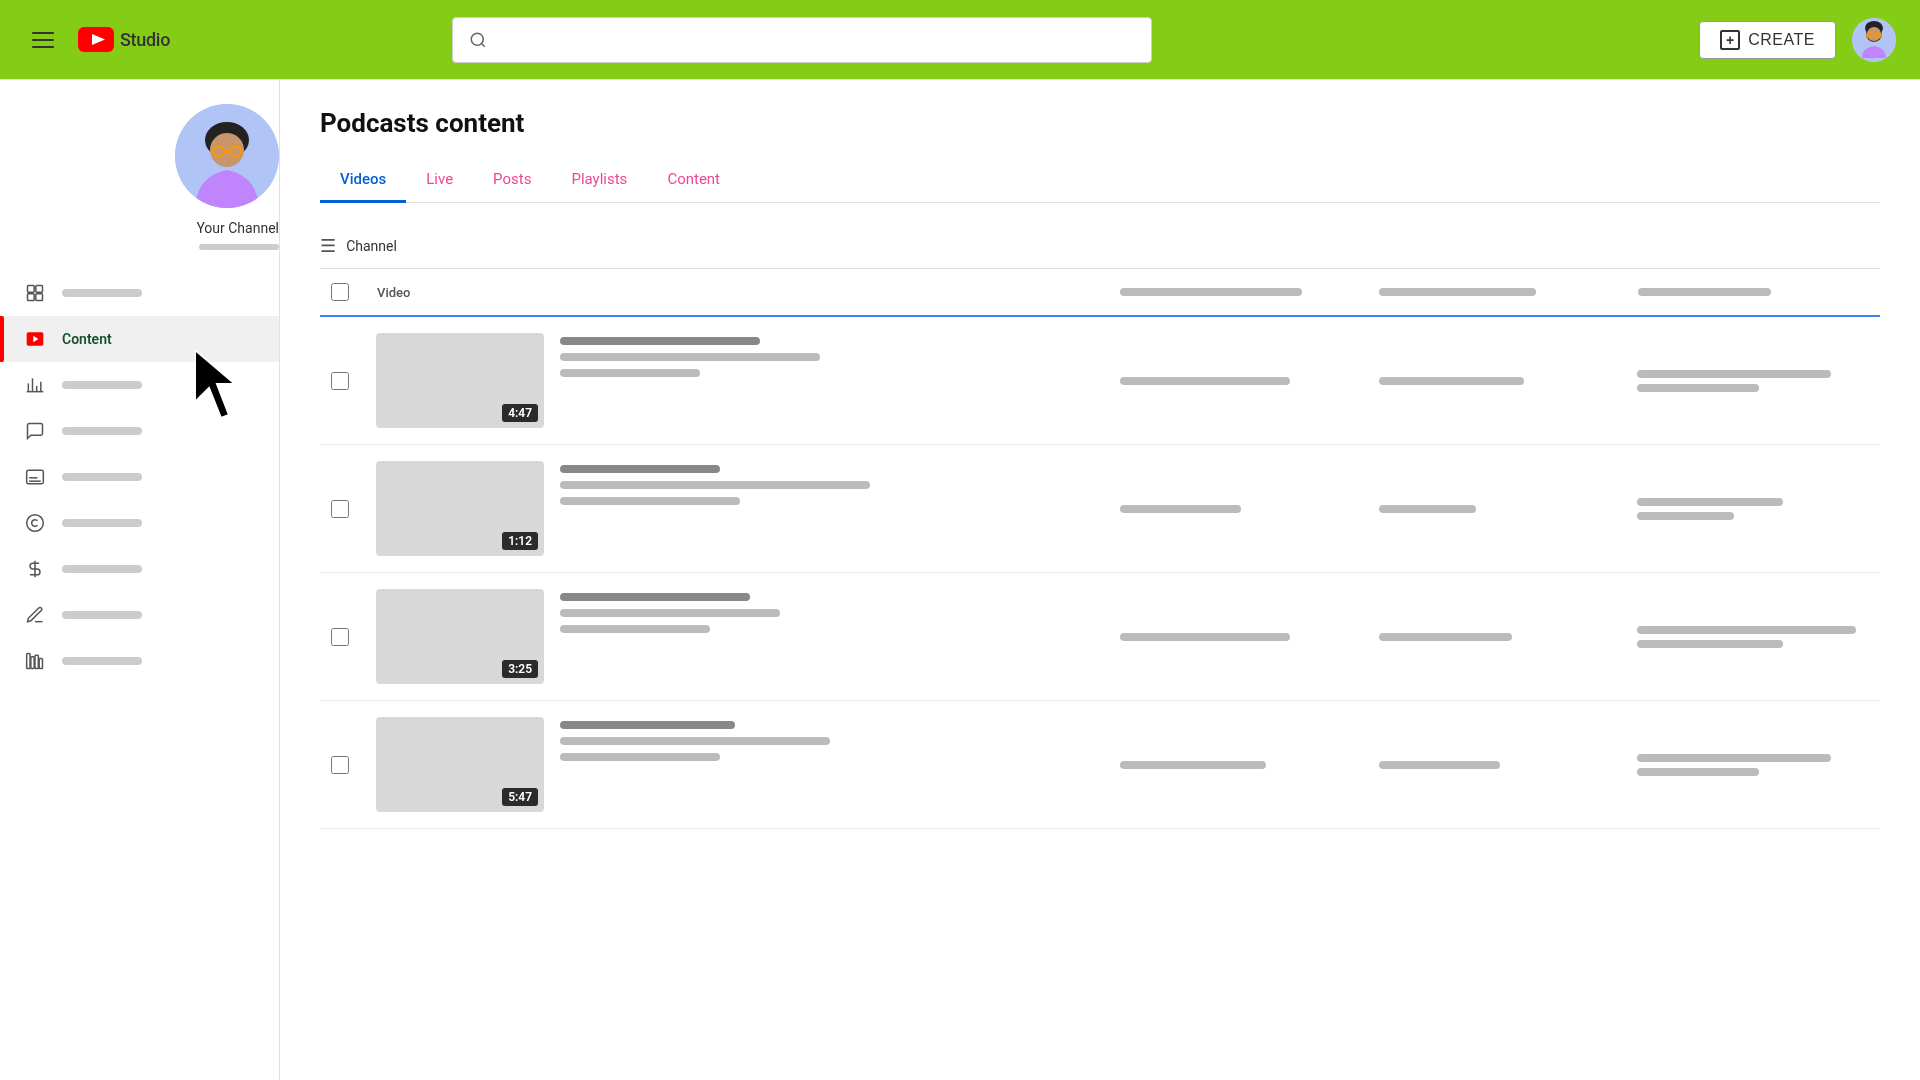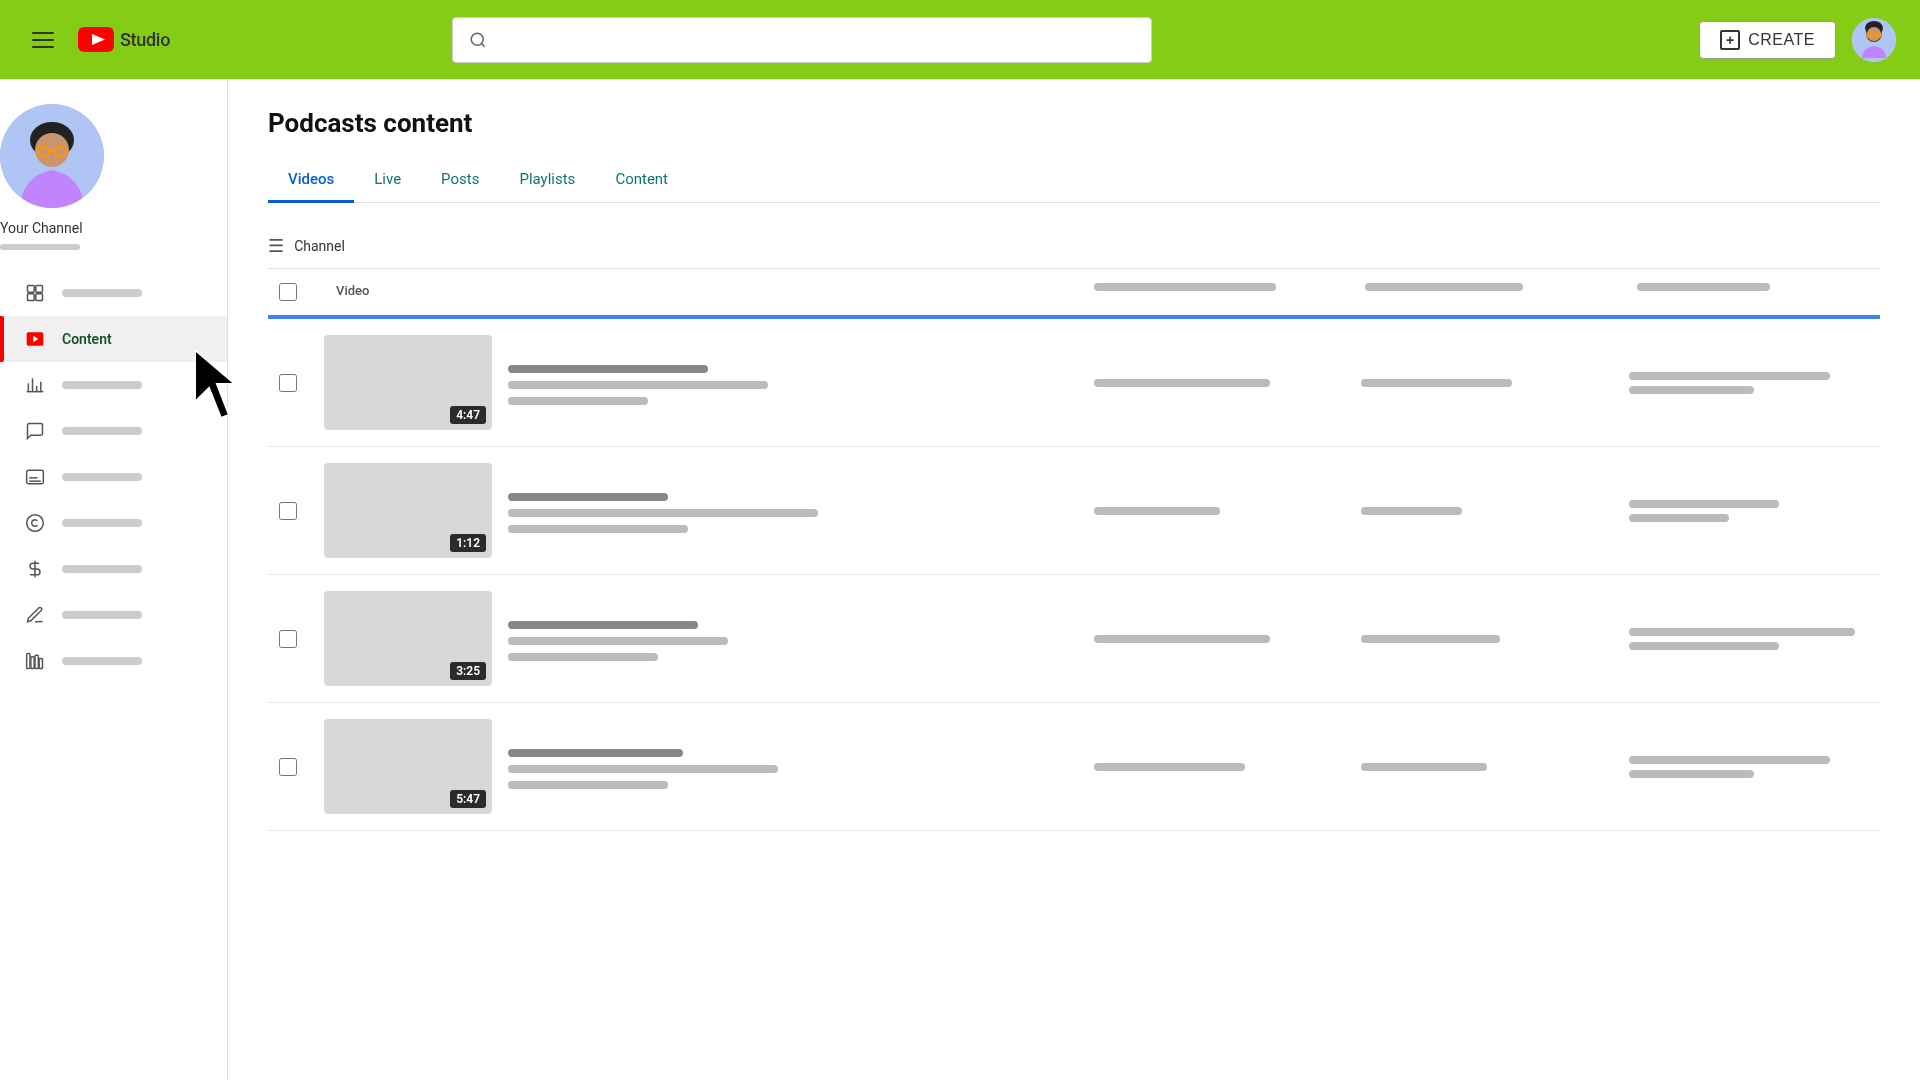--- a/index.html
+++ b/index.html
@@ -128,26 +128,26 @@
 
     
     .app-body {
       display: flex;
       margin-top: 80px;
       height: calc(1080px - 80px);
     }
 
     
     .sidebar {
-      width: 228px;
+      width: 280px;
       background: #fff;
       border-right: 1px solid #e0e0e0;
       display: flex;
       flex-direction: column;
-      align-items: flex-start;
+      align-items: flex-end;
       padding-top: 24px;
       flex-shrink: 0;
       overflow-y: auto;
     }
     .channel-avatar {
       width: 104px;
       height: 104px;
       border-radius: 50%;
       background: #b0c4f5;
       margin-bottom: 12px;
@@ -235,21 +235,21 @@
     }
     .tabs {
       display: flex;
       gap: 0;
       border-bottom: 1px solid #e0e0e0;
       margin-bottom: 20px;
     }
     .tab-item {
       padding: 12px 20px;
       font-size: 15px;
-      color: #0f766e;
+      color: #ec4899;
       cursor: pointer;
       border-bottom: 3px solid transparent;
       margin-bottom: -1px;
     }
     .tab-item.active {
       color: #065fd4;
       border-bottom: 3px solid #065fd4;
       font-weight: 500;
     }
 
@@ -270,23 +270,24 @@
       font-size: 14px;
       color: #333;
     }
 
     
     .video-table {
       width: 100%;
     }
     .table-header {
       display: flex;
+      align-items: center;
       padding: 14px 0;
-      border-bottom: 4px solid #3b82f6;
-      gap: 28px;
+      border-bottom: 2px solid #3b82f6;
+      gap: 17px;
     }
     .col-check { width: 40px; flex-shrink: 0; }
     .col-video { flex: 3; font-size: 13px; color: #555; font-weight: 500; }
     .col-stat { flex: 1; }
     .col-stat-bar {
       height: 8px;
       background: #bbb;
       border-radius: 4px;
     }
 
@@ -301,21 +302,21 @@
     .checkbox-cell {
       width: 40px;
       flex-shrink: 0;
       display: flex;
       align-items: center;
       justify-content: center;
     }
     .video-cell {
       flex: 3;
       display: flex;
-      align-items: center;
+      align-items: flex-start;
       gap: 16px;
     }
     .thumbnail {
       width: 168px;
       height: 95px;
       background: #d8d8d8;
       border-radius: 4px;
       flex-shrink: 0;
       position: relative;
       display: flex;

